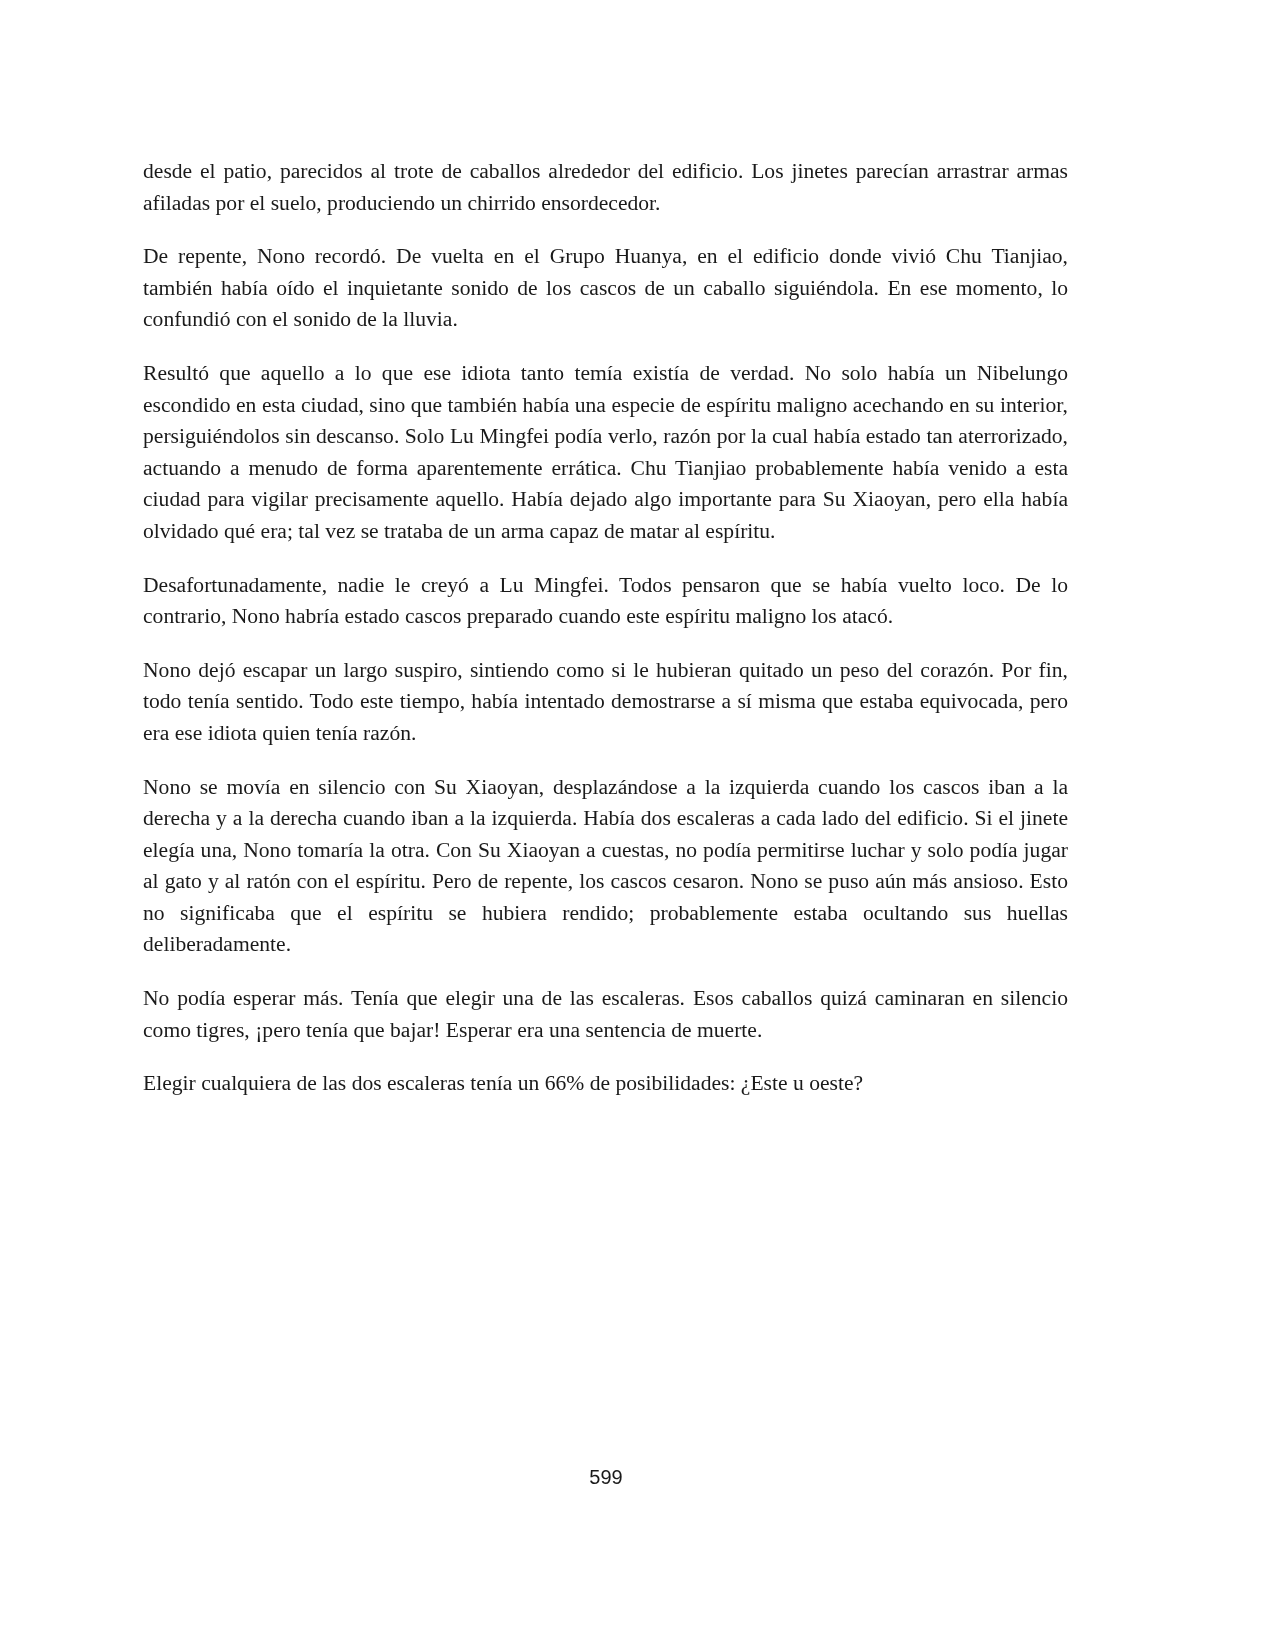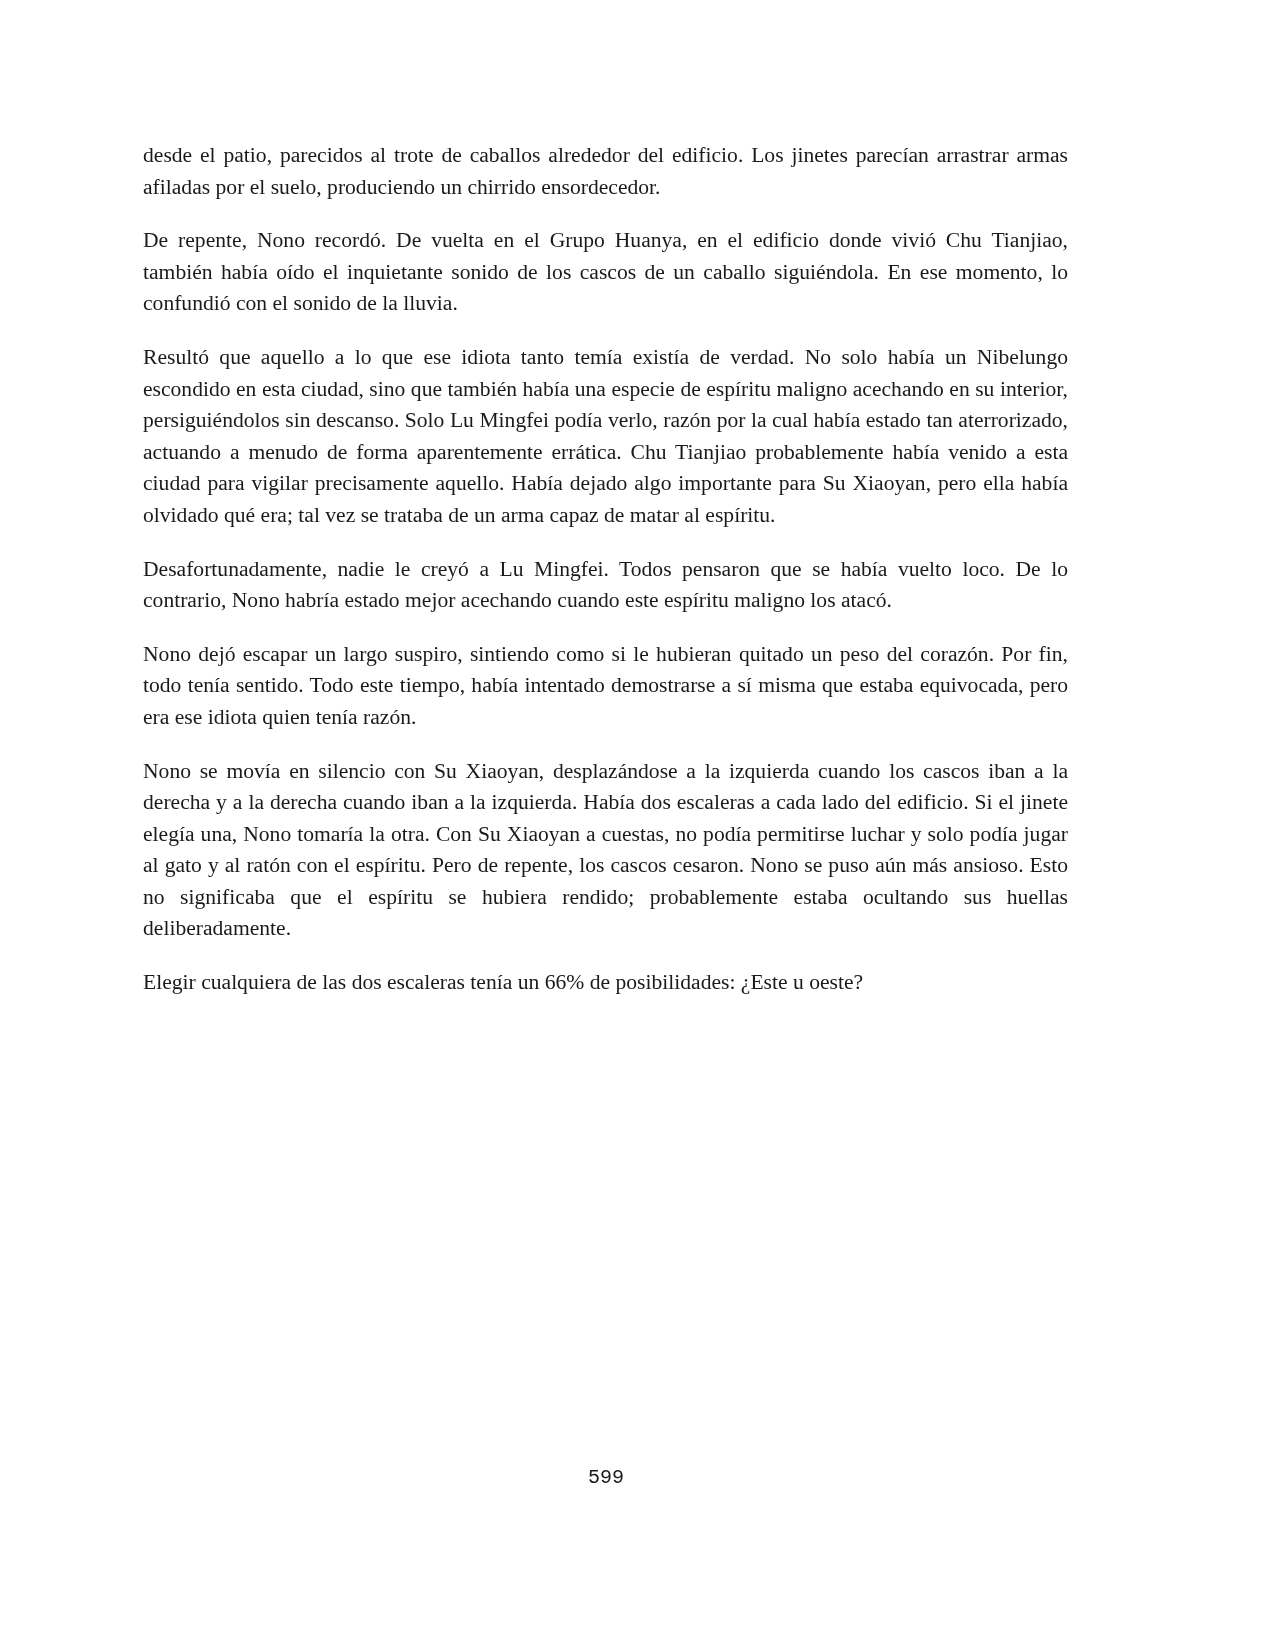--- a/index.html
+++ b/index.html
@@ -8,38 +8,39 @@
       position: absolute;
       left: 143px;
       top: 140px;
       width: 925px;
       font-family: "Liberation Serif", "DejaVu Serif", serif;
       font-size: 21.6px;
       line-height: 31.6px;
       color: #1a1a1a;
       text-align: justify;
     }
-    .page p { margin: 0 0 22px 0; }
+    .page p { margin: 16px 0 22px 0; }
     .page-number {
       position: absolute;
       top: 1466px;
       left: 0;
       width: 1212px;
       text-align: center;
-      font-family: Liberation Mono, monospace;
+      font-family: Liberation Sans, sans-serif;
       font-size: 20px;
       color: #1a1a1a;
     }
   </style>
 </head>
 <body>
 
 <div class="page">
   <p>desde el patio, parecidos al trote de caballos alrededor del edificio. Los jinetes parecían arrastrar armas afiladas por el suelo, produciendo un chirrido ensordecedor.</p>
   <p>De repente, Nono recordó. De vuelta en el Grupo Huanya, en el edificio donde vivió Chu Tianjiao, también había oído el inquietante sonido de los cascos de un caballo siguiéndola. En ese momento, lo confundió con el sonido de la lluvia.</p>
   <p>Resultó que aquello a lo que ese idiota tanto temía existía de verdad. No solo había un Nibelungo escondido en esta ciudad, sino que también había una especie de espíritu maligno acechando en su interior, persiguiéndolos sin descanso. Solo Lu Mingfei podía verlo, razón por la cual había estado tan aterrorizado, actuando a menudo de forma aparentemente errática. Chu Tianjiao probablemente había venido a esta ciudad para vigilar precisamente aquello. Había dejado algo importante para Su Xiaoyan, pero ella había olvidado qué era; tal vez se trataba de un arma capaz de matar al espíritu.</p>
-  <p>Desafortunadamente, nadie le creyó a Lu Mingfei. Todos pensaron que se había vuelto loco. De lo contrario, Nono habría estado mejor acechando cuando este espíritu maligno los atacó.</p>
+  <p>Desafortunadamente, nadie le creyó a Lu Mingfei. Todos pensaron que se había vuelto loco. De lo contrario, Nono habría estado cascos preparado cuando este espíritu maligno los atacó.</p>
   <p>Nono dejó escapar un largo suspiro, sintiendo como si le hubieran quitado un peso del corazón. Por fin, todo tenía sentido. Todo este tiempo, había intentado demostrarse a sí misma que estaba equivocada, pero era ese idiota quien tenía razón.</p>
   <p>Nono se movía en silencio con Su Xiaoyan, desplazándose a la izquierda cuando los cascos iban a la derecha y a la derecha cuando iban a la izquierda. Había dos escaleras a cada lado del edificio. Si el jinete elegía una, Nono tomaría la otra. Con Su Xiaoyan a cuestas, no podía permitirse luchar y solo podía jugar al gato y al ratón con el espíritu. Pero de repente, los cascos cesaron. Nono se puso aún más ansioso. Esto no significaba que el espíritu se hubiera rendido; probablemente estaba ocultando sus huellas deliberadamente.</p>
+  <p>No podía esperar más. Tenía que elegir una de las escaleras. Esos caballos quizá caminaran en silencio como tigres, ¡pero tenía que bajar! Esperar era una sentencia de muerte.</p>
   <p>Elegir cualquiera de las dos escaleras tenía un 66% de posibilidades: ¿Este u oeste?</p>
 </div>
 
 <div class="page-number">599</div>
 
 </body></html>

